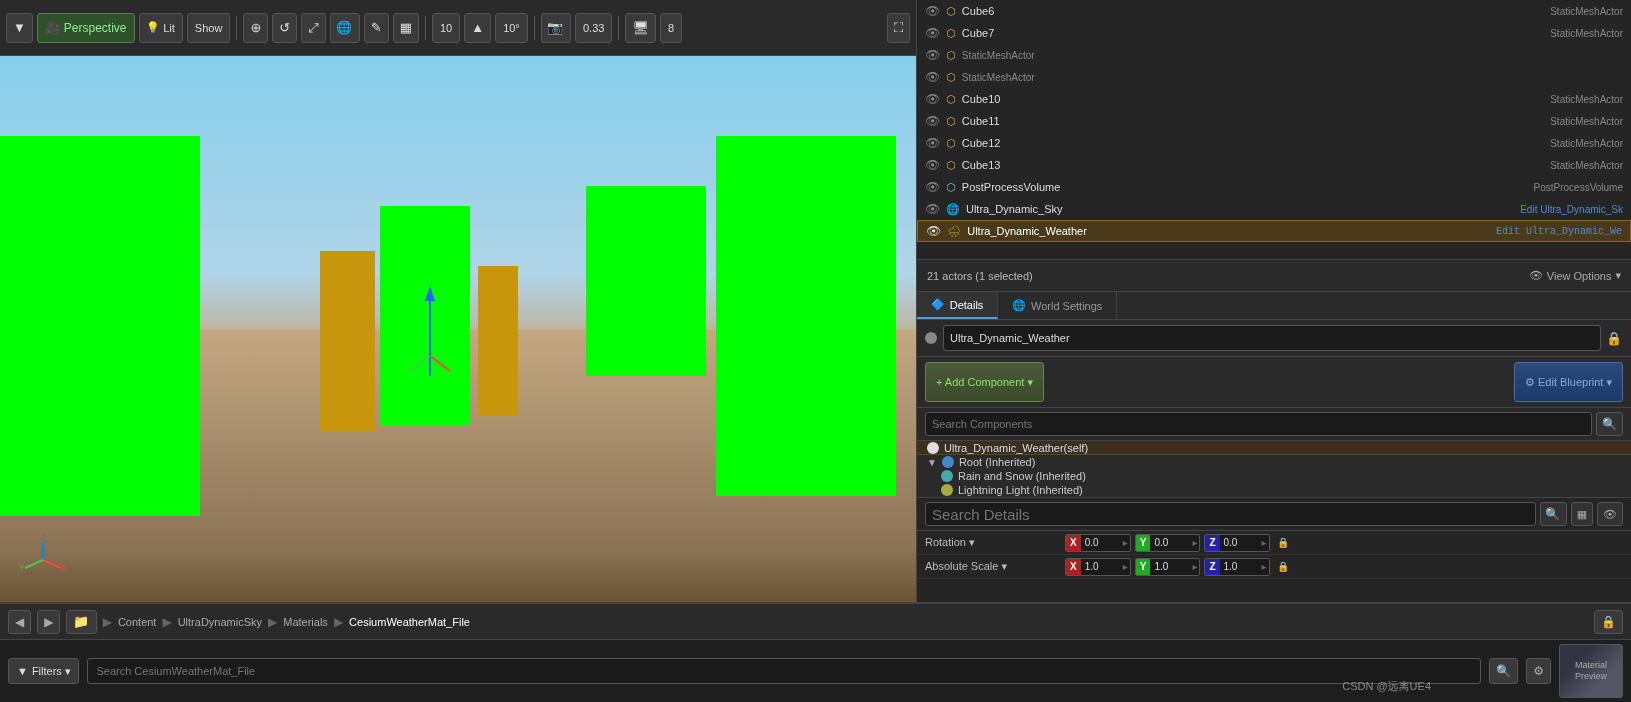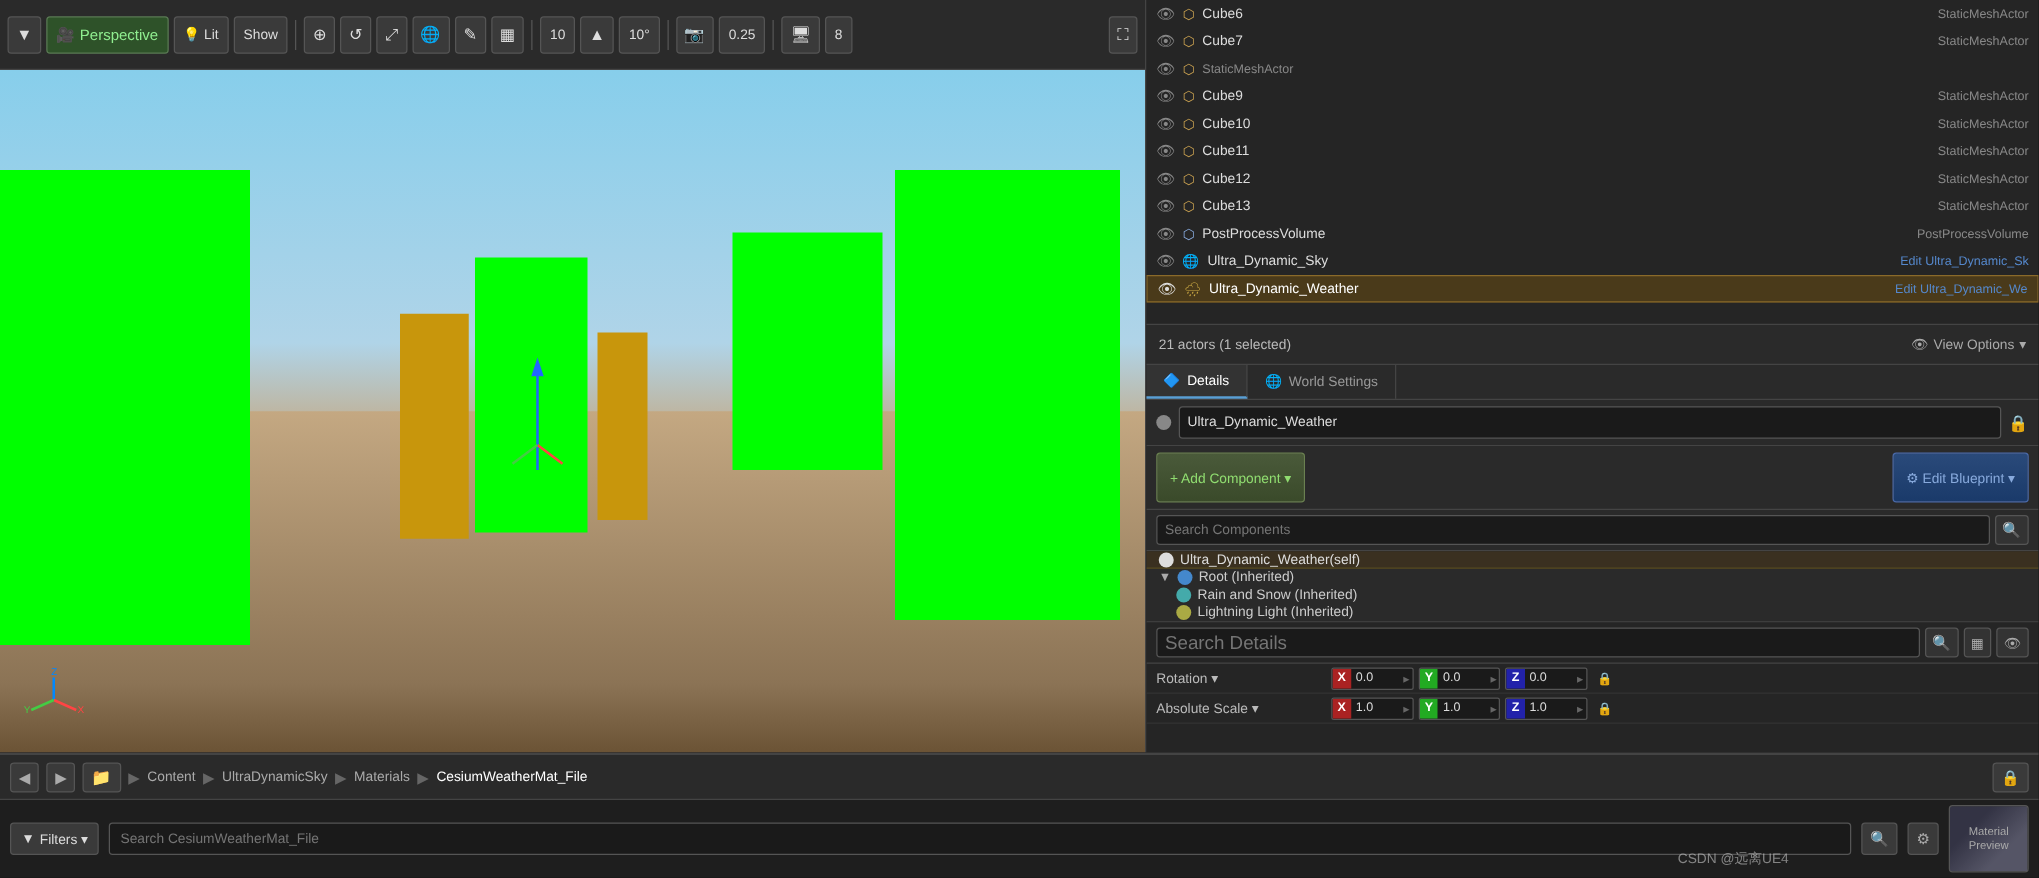--- a/index.html
+++ b/index.html
@@ -611,21 +611,21 @@
       <button class="vp-btn">
         <span>10</span>
       </button>
       <button class="vp-icon-btn">▲</button>
       <button class="vp-btn">
         <span>10°</span>
       </button>
       <div class="separator"></div>
       <button class="vp-icon-btn">📷</button>
       <button class="vp-btn">
-        <span>0.25</span>
+        <span>0.33</span>
       </button>
       <div class="separator"></div>
       <button class="vp-icon-btn">🖥</button>
       <button class="vp-btn">
         <span>8</span>
       </button>
       <button class="vp-icon-btn" style="margin-left:auto;">⛶</button>
     </div>
 
     <div class="viewport-canvas">
@@ -678,21 +678,20 @@
         <span class="actor-type">StaticMeshActor</span>
       </div>
       <div class="outliner-row">
         <span class="eye-icon">👁</span>
         <span class="mesh-icon">⬡</span>
         <span class="actor-type">StaticMeshActor</span>
       </div>
       <div class="outliner-row">
         <span class="eye-icon">👁</span>
         <span class="mesh-icon">⬡</span>
-        <span class="actor-name">Cube9</span>
         <span class="actor-type">StaticMeshActor</span>
       </div>
       <div class="outliner-row">
         <span class="eye-icon">👁</span>
         <span class="mesh-icon">⬡</span>
         <span class="actor-name">Cube10</span>
         <span class="actor-type">StaticMeshActor</span>
       </div>
       <div class="outliner-row">
         <span class="eye-icon">👁</span>
@@ -721,21 +720,21 @@
       <div class="outliner-row">
         <span class="eye-icon">👁</span>
         <span class="mesh-icon" style="color:#88ccff;">🌐</span>
         <span class="actor-name">Ultra_Dynamic_Sky</span>
         <span class="actor-type" style="color:#5588cc;">Edit Ultra_Dynamic_Sk</span>
       </div>
       <div class="outliner-row selected">
         <span class="eye-icon" style="color:#ddd;">👁</span>
         <span class="mesh-icon" style="color:#ccaa44;">🌧</span>
         <span class="actor-name" style="color:#fff;">Ultra_Dynamic_Weather</span>
-        <span class="actor-type" style="color:#5588cc;">Edit Ultra_Dynamic_We</span>
+        <span class="actor-type" style="color:#5588cc;font-family:Liberation Mono, monospace;">Edit Ultra_Dynamic_We</span>
       </div>
     </div>
 
     <div class="actors-bar">
       <span class="actors-count">21 actors (1 selected)</span>
       <button class="view-options-btn">
         <span>👁</span>
         <span>View Options</span>
         <span>▾</span>
       </button>

